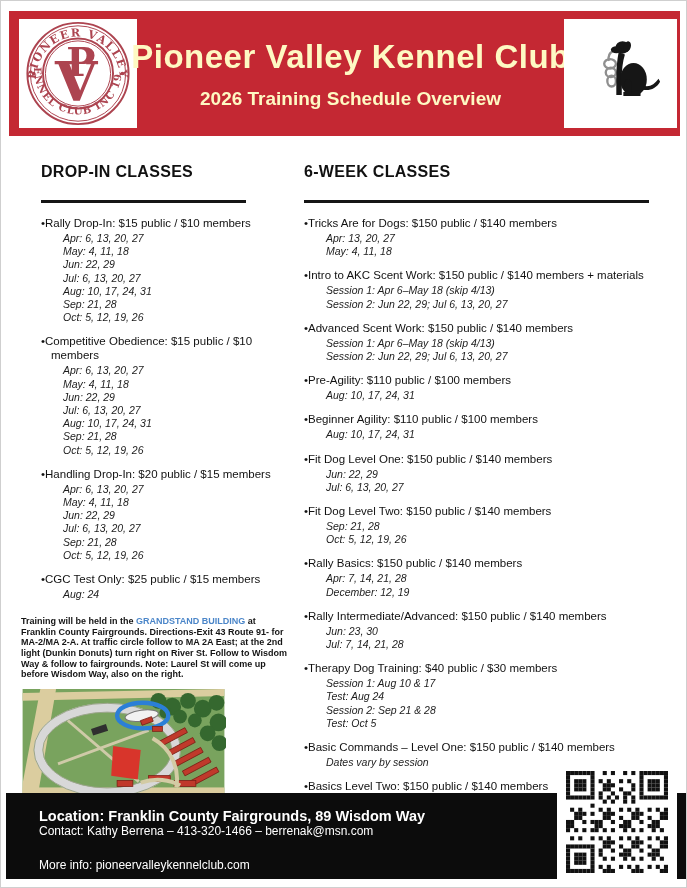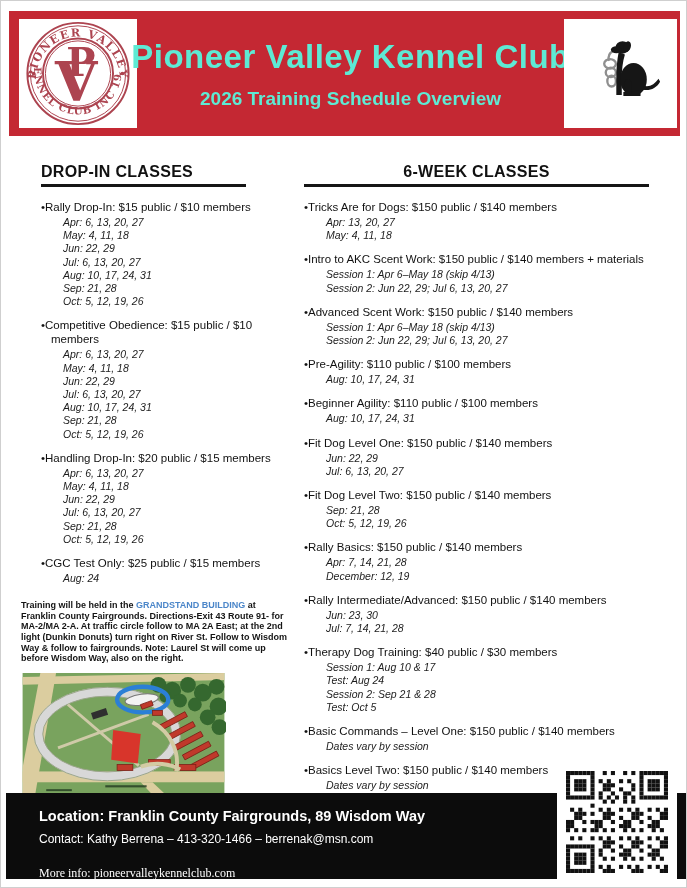--- a/index.html
+++ b/index.html
@@ -9,37 +9,37 @@
     font-family:"Liberation Sans", sans-serif; overflow:hidden;
     border:1px solid #cfcfcf; margin:0 auto;
   }
   
   .banner { position:absolute; left:8px; top:10px; width:671px; height:125px; background:#c42833; }
   .logo-box { position:absolute; left:10px; top:8px; width:118px; height:109px; background:#fff; }
   .logo-box svg { width:100%; height:100%; display:block; }
   .banner-text {
     position:absolute; left:140px; right:128px; top:0; height:100%;
     display:flex; flex-direction:column; justify-content:center; align-items:center; gap:12px;
-    color:#5eead4; text-align:center;
+    color:#fef9c3; text-align:center;
   }
   .banner-title { font-size:33px; font-weight:bold; letter-spacing:0.5px; white-space:nowrap; }
   .banner-subtitle { font-size:19px; font-weight:bold; }
   .dog-box { position:absolute; right:3px; top:8px; width:113px; height:109px; background:#fff;
              display:flex; align-items:center; justify-content:center; }
   .dog-box svg { width:86px; height:96px; }
   
   .col { position:absolute; top:162px; }
   .col-left  { left:20px;  width:282px; }
   .col-right { left:303px; width:362px; }
   .section-heading {
     font-size:16px; font-weight:bold; color:#111; letter-spacing:0.3px;
-    border-bottom:3px solid #151515; padding-bottom:3px; margin-bottom:13px;
+    border-bottom:3px solid #151515; padding-bottom:19px; margin-bottom:13px;
   }
   .col-left .section-heading  { margin-left:20px; width:205px; }
-  .col-right .section-heading { width:345px;text-align:center; }
+  .col-right .section-heading { width:345px; }
   .class-list { }
   .col-left .class-list { margin-left:20px; }
   .class-item { margin-bottom:10px; }
   .class-title { font-size:11.5px; line-height:14px; color:#111; padding-left:10px; text-indent:-10px; }
   .class-title::before { content:"\2022 "; }
   .class-dates { padding-left:22px; margin-top:2px; }
   .date-line { font-style:italic; font-size:10.5px; line-height:13.2px; color:#1c1c1c; }
   
   .directions {
     margin-top:15px; width:272px; font-size:9px; font-weight:bold;
@@ -47,23 +47,23 @@
   }
   .grandstand-link { color:#4b86c9; }
   
   .map-wrap { margin-top:9px; width:205px; height:126px; }
   .map-wrap svg { width:100%; height:100%; display:block; }
   
   .footer {
     position:absolute; left:5px; right:0; top:792px; height:86px; background:#0c0c0c;
     color:#fff; padding:15px 0 0 33px;
   }
-  .f-location { font-size:14.5px; font-weight:bold; margin-bottom:8px; }
+  .f-location { font-size:14.5px; font-weight:bold; margin-bottom:0; }
   .f-contact  { font-size:12px; margin-bottom:20px; }
-  .f-info     { font-size:12px;font-family:Liberation Serif, serif; }
+  .f-info     { font-size:12px; }
   
   .qr-box {
     position:absolute; left:556px; top:764px; width:120px; height:114px; background:#fff;
     display:flex; align-items:center; justify-content:center;
   }
   .qr-box svg { width:102px; height:102px; }
 </style>
 </head>
 <body>
 

